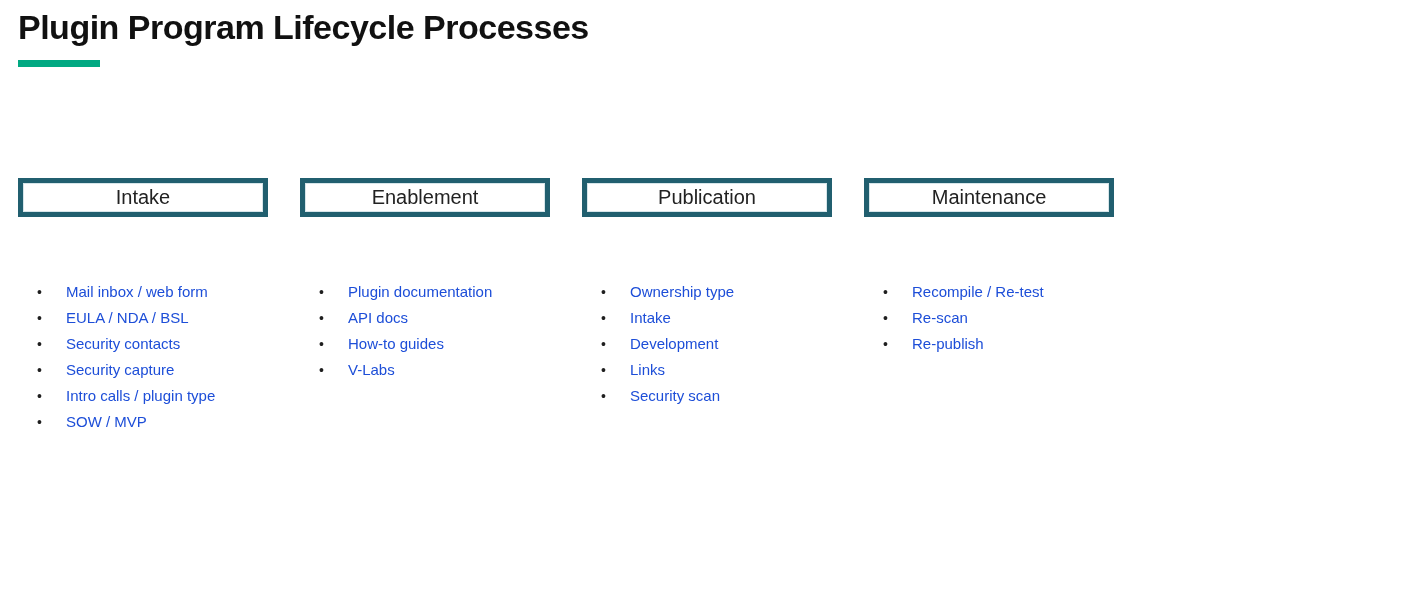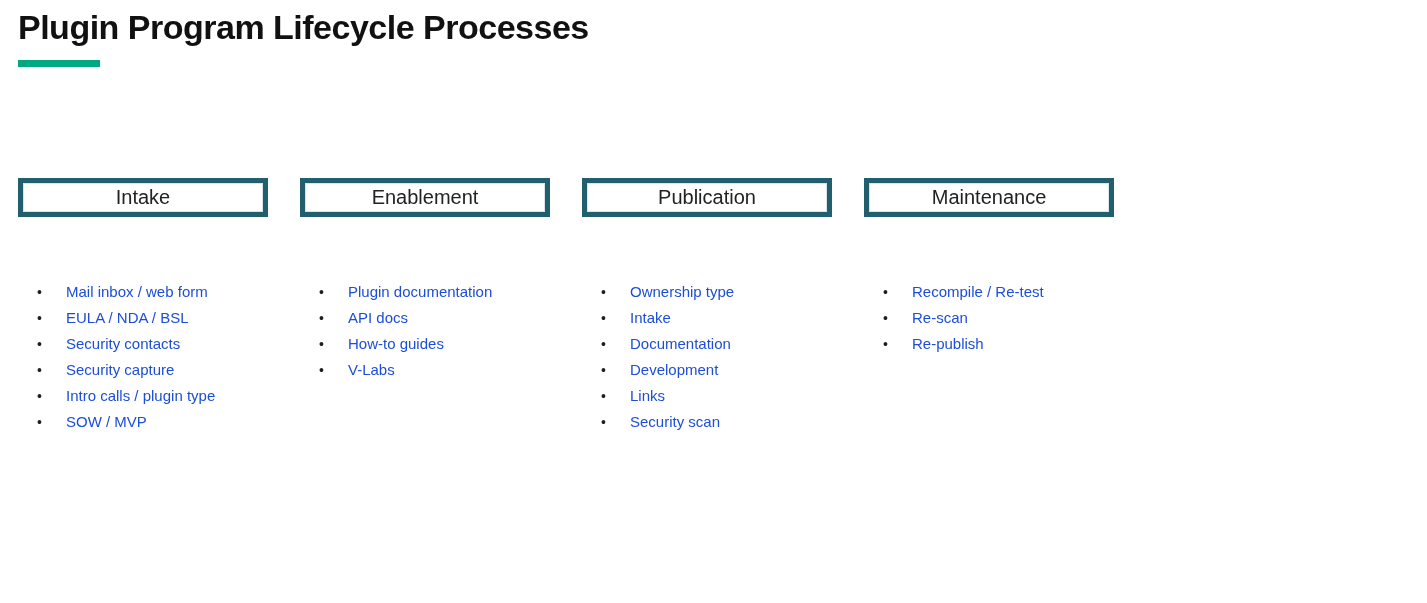--- a/index.html
+++ b/index.html
@@ -128,21 +128,20 @@
   </div>
 
 
   <div class="column">
     <div class="stage-box">
       <span>Publication</span>
     </div>
     <ul class="stage-list">
           <li>Ownership type</li>
           <li>Intake</li>
-          <li>Documentation</li>
           <li>Development</li>
           <li>Links</li>
           <li>Security scan</li>
         </ul>
   </div>
 
   <div class="column">
     <div class="stage-box">
       <span>Maintenance</span>
     </div>

